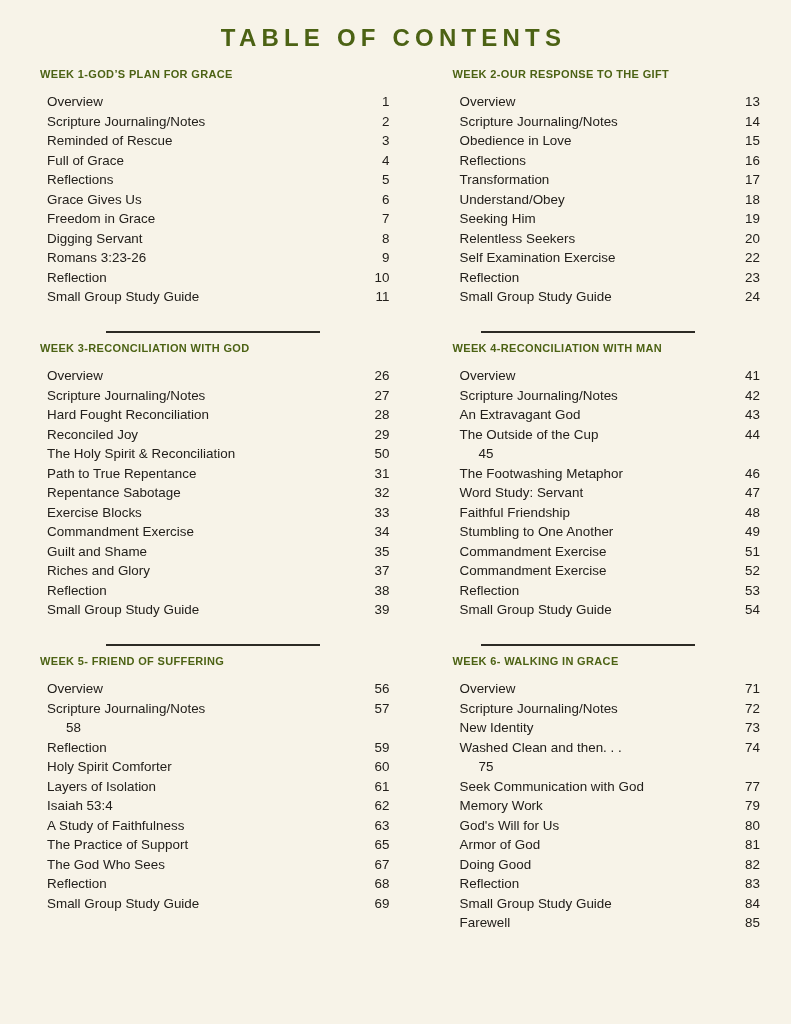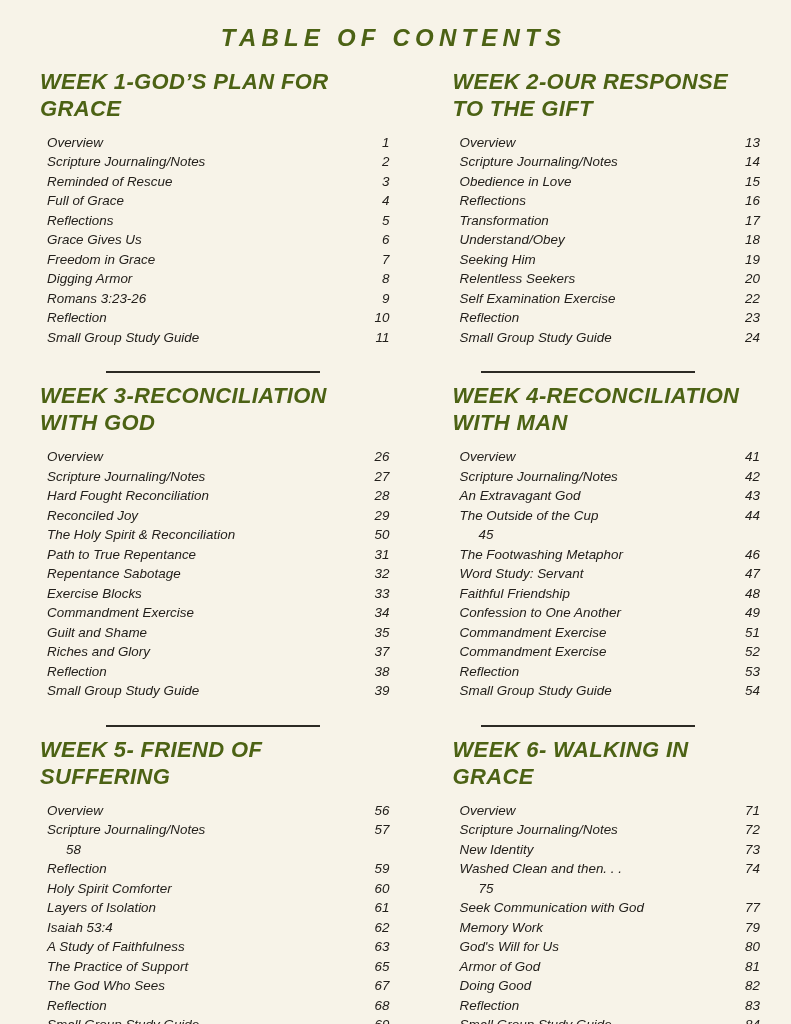--- a/index.html
+++ b/index.html
@@ -14,21 +14,20 @@
     font-family: "Liberation Sans", sans-serif;
     color: #23201c;
     overflow: hidden;
   }
   .page {
     position: relative;
     width: 791px;
     height: 936px;
     box-sizing: border-box;
     padding: 0;
-    font-style: italic;
   }
   .toc-title {
     text-align: center;
     color: #4c6214;
     font-family: "Liberation Sans", sans-serif;
     font-weight: bold;
     font-size: 24px;
     letter-spacing: 5.2px;
     margin: 0;
     padding-top: 24px;
@@ -66,21 +65,21 @@
     margin-left: 66px;
     border: 0;
   }
   .col-right .divider {
     margin-left: 28px;
   }
   .week-heading {
     color: #4c6214;
     font-family: "Liberation Sans", sans-serif;
     font-weight: bold;
-    font-size: 22px;
+    font-size: 11px;
     letter-spacing: 0.35px;
     line-height: 1.23;
     margin: 0 0 11px 0;
     text-transform: uppercase;
     max-width: 300px;
   }
   .col-right .week-heading {
     max-width: 310px;
   }
   .entries {
@@ -154,21 +153,21 @@
             </li>
             <li class="entry">
               <span class="entry-title">Grace Gives Us</span>
               <span class="entry-page">6</span>
             </li>
             <li class="entry">
               <span class="entry-title">Freedom in Grace</span>
               <span class="entry-page">7</span>
             </li>
             <li class="entry">
-              <span class="entry-title">Digging Armor</span>
+              <span class="entry-title">Digging Servant</span>
               <span class="entry-page">8</span>
             </li>
             <li class="entry">
               <span class="entry-title">Romans 3:23-26</span>
               <span class="entry-page">9</span>
             </li>
             <li class="entry">
               <span class="entry-title">Reflection</span>
               <span class="entry-page">10</span>
             </li>
@@ -375,21 +374,21 @@
             </li>
             <li class="entry">
               <span class="entry-title">Word Study: Servant</span>
               <span class="entry-page">47</span>
             </li>
             <li class="entry">
               <span class="entry-title">Faithful Friendship</span>
               <span class="entry-page">48</span>
             </li>
             <li class="entry">
-              <span class="entry-title">Confession to One Another</span>
+              <span class="entry-title">Stumbling to One Another</span>
               <span class="entry-page">49</span>
             </li>
             <li class="entry">
               <span class="entry-title">Commandment Exercise</span>
               <span class="entry-page">51</span>
             </li>
             <li class="entry">
               <span class="entry-title">Commandment Exercise</span>
               <span class="entry-page">52</span>
             </li>

